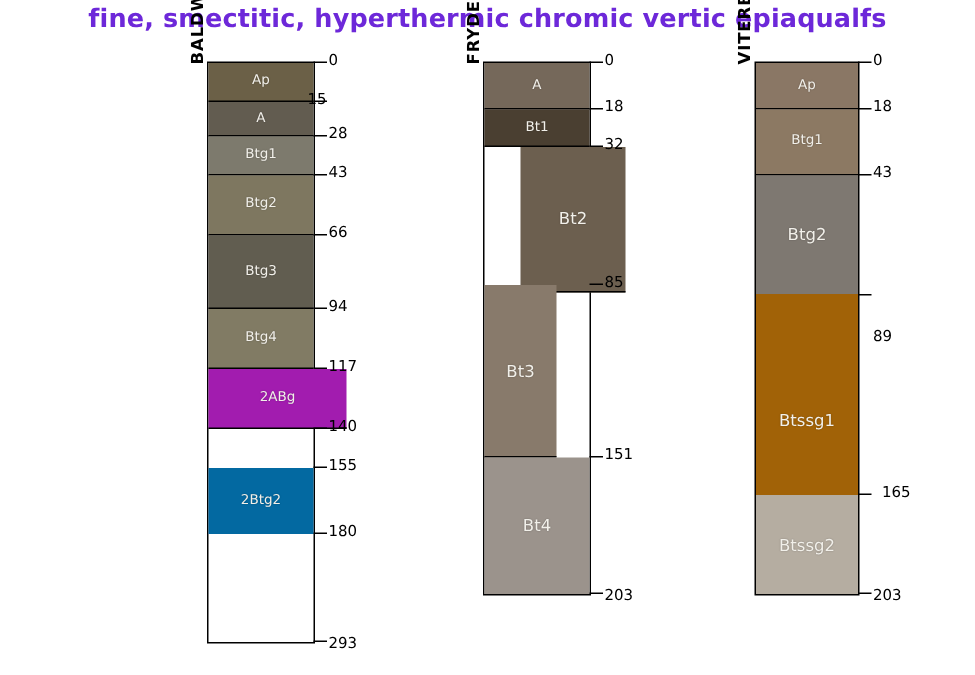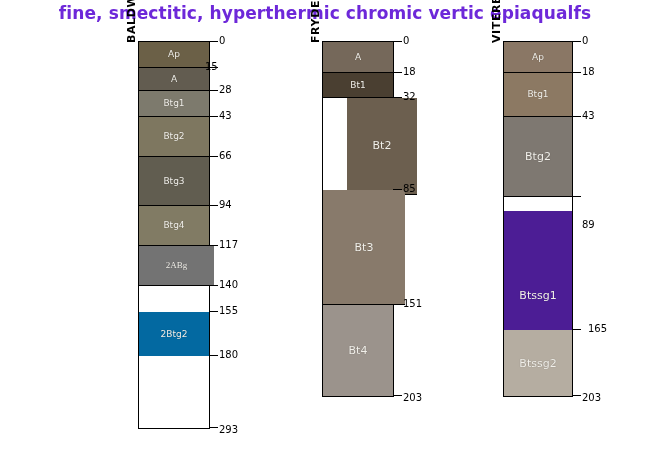--- a/index.html
+++ b/index.html
@@ -121,21 +121,21 @@
           </div>
           <div class="horizon" style="top: 75.035px; height: 40.135px; width: 70px; background: rgb(126, 119, 96);">
             <span class="horizon-label">Btg2</span>
           </div>
           <div class="horizon" style="top: 115.17px; height: 48.86px; width: 70px; background: rgb(97, 93, 80);">
             <span class="horizon-label">Btg3</span>
           </div>
           <div class="horizon" style="top: 164.03px; height: 40.135px; width: 70px; background: rgb(129, 123, 100);">
             <span class="horizon-label">Btg4</span>
           </div>
-          <div class="horizon" style="top: 204.165px; height: 40.135px; width: 75px; background: #737373; font-family: Liberation Serif, serif;">
+          <div class="horizon" style="top: 204.165px; height: 40.135px; width: 92px; background: #a21caf;">
             <span class="horizon-label">2ABg</span>
           </div>
           <div class="horizon" style="top: 270.475px; height: 43.625px; width: 70px; background: #0369a1;">
             <span class="horizon-label">2Btg2</span>
           </div>
         </div>
         <div class="tick" style="left: 209px; top: 41px; width: 9px;"></div>
         <div class="depth-label" style="left: 219px; top: 36px;">0</div>
         <div class="tick" style="left: 209px; top: 67px; width: 9px;"></div>
         <div class="depth-label" style="left: 205px; top: 62.175px;">15</div>
@@ -163,21 +163,21 @@
         <div class="column" style="left: 322px; top: 41px; width: 70px; height: 354.235px;">
           <div class="horizon" style="top: 0px; height: 31.41px; width: 70px; background: rgb(117, 104, 90);">
             <span class="horizon-label">A</span>
           </div>
           <div class="horizon" style="top: 31.41px; height: 24.43px; width: 70px; background: rgb(74, 63, 49);">
             <span class="horizon-label">Bt1</span>
           </div>
           <div class="horizon" style="top: 55.84px; height: 97px; width: 70px; background: rgb(108, 95, 79); margin-left: 24px;">
             <span class="horizon-label big">Bt2</span>
           </div>
-          <div class="horizon" style="top: 148.325px; height: 115.17px; width: 82px; background: rgb(136, 122, 107);">
+          <div class="horizon" style="top: 148.325px; height: 115.17px; width: 48px; background: rgb(136, 122, 107);">
             <span class="horizon-label big">Bt3</span>
           </div>
           <div class="horizon" style="top: 263.495px; height: 90.74px; width: 70px; background: rgb(155, 147, 140); border-bottom: none;">
             <span class="horizon-label big">Bt4</span>
           </div>
         </div>
         <div class="tick" style="left: 393px; top: 41px; width: 9px;"></div>
         <div class="depth-label" style="left: 403px; top: 36px;">0</div>
         <div class="tick" style="left: 393px; top: 72px; width: 9px;"></div>
         <div class="depth-label" style="left: 403px; top: 67.41px;">18</div>
@@ -195,21 +195,21 @@
         <div class="column" style="left: 503px; top: 41px; width: 68px; height: 354.235px;">
           <div class="horizon" style="top: 0px; height: 31.41px; width: 68px; background: rgb(138, 119, 101);">
             <span class="horizon-label">Ap</span>
           </div>
           <div class="horizon" style="top: 31.41px; height: 43.625px; width: 68px; background: rgb(140, 121, 99);">
             <span class="horizon-label">Btg1</span>
           </div>
           <div class="horizon" style="top: 75.035px; height: 80.27px; width: 68px; background: rgb(126, 120, 113);">
             <span class="horizon-label big">Btg2</span>
           </div>
-          <div class="horizon" style="top: 169px; height: 169px; width: 68px; background: #4c1d95;">
+          <div class="horizon" style="top: 154px; height: 169px; width: 68px; background: #a16207;">
             <span class="horizon-label big">Btssg1</span>
           </div>
           <div class="horizon" style="top: 287.925px; height: 66.31px; width: 68px; background: rgb(181, 173, 161); border-bottom: none;">
             <span class="horizon-label big">Btssg2</span>
           </div>
         </div>
         <div class="tick" style="left: 572px; top: 41px; width: 9px;"></div>
         <div class="depth-label" style="left: 582px; top: 36px;">0</div>
         <div class="tick" style="left: 572px; top: 72px; width: 9px;"></div>
         <div class="depth-label" style="left: 582px; top: 67.41px;">18</div>

